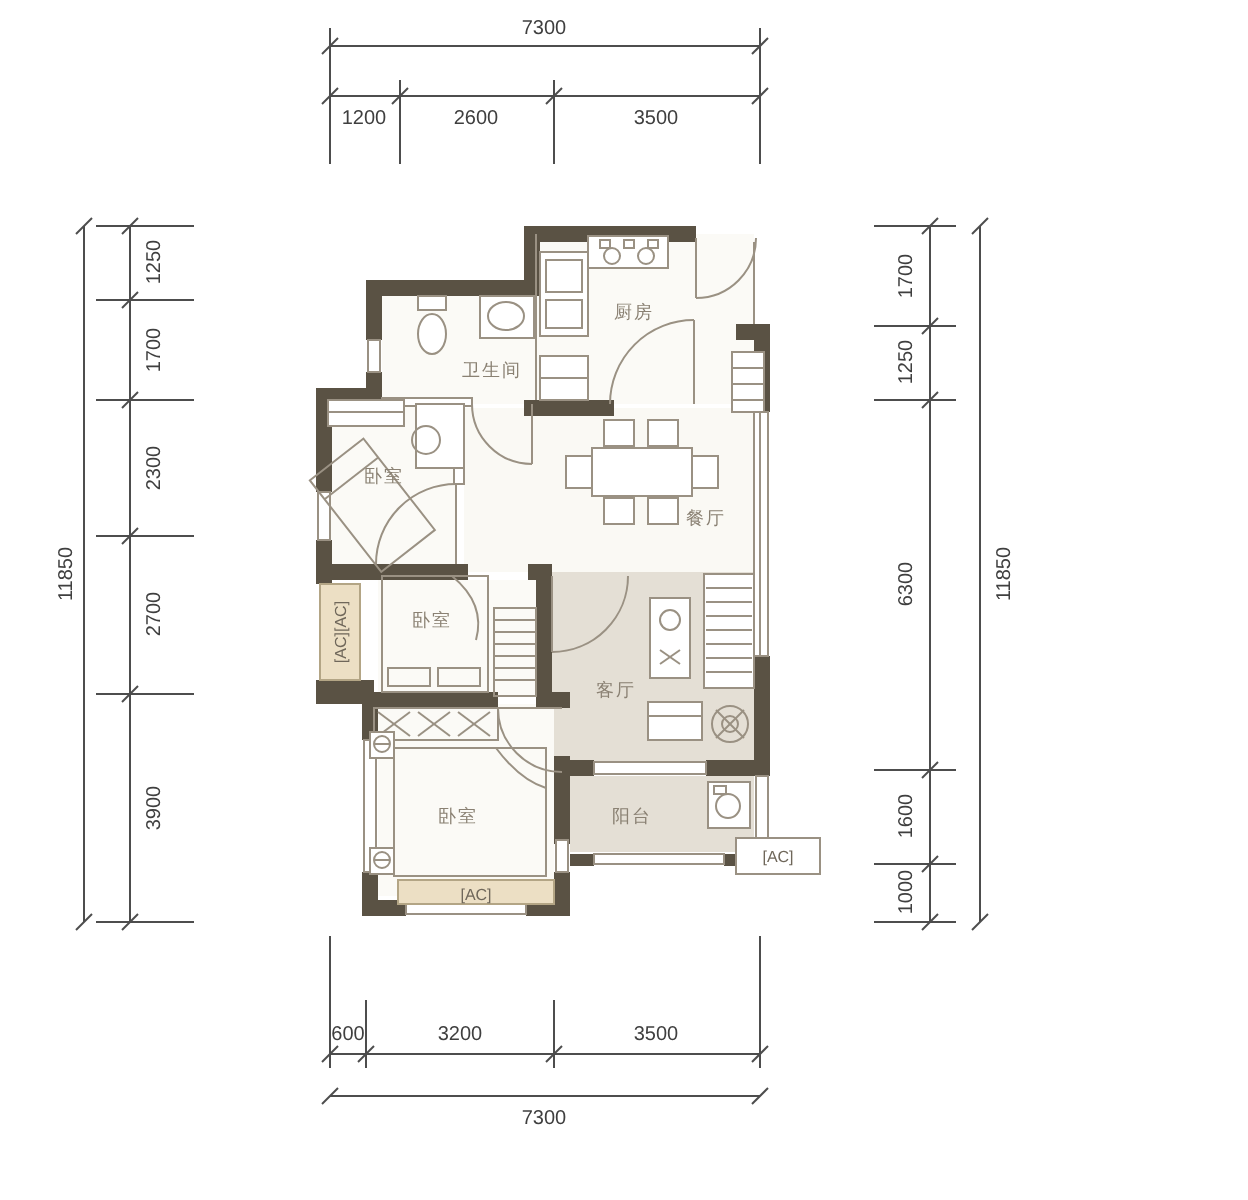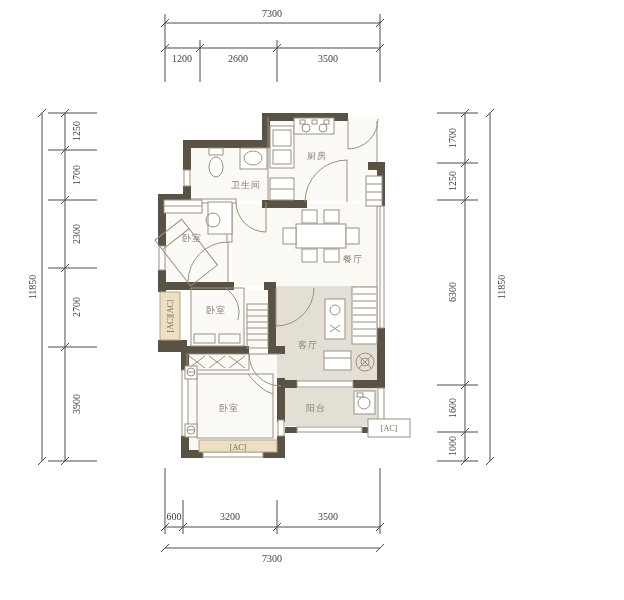--- a/index.html
+++ b/index.html
@@ -1,16 +1,16 @@
 <!DOCTYPE html>
 <html><head>
 <meta charset="utf-8">
 <style>
   html,body{margin:0;padding:0;background:#ffffff;}
-  .stage{position:relative;width:604px;height:600px;background:#fff;font-family:Liberation Serif, serif;}
+  .stage{position:relative;width:604px;height:600px;background:#fff;font-family:Liberation Sans, sans-serif;}
   svg{display:block;}
   .wall{fill:#5a5244;stroke:none;}
   .thin{stroke:#9a9183;stroke-width:1;fill:none;}
   .furn{stroke:#9a9183;stroke-width:1;fill:#ffffff;}
   .furn2{stroke:#9a9183;stroke-width:1;fill:none;}
   .floor{fill:#fbfaf6;}
   .floor2{fill:#faf9f4;}
   .shade{fill:#e4dfd5;}
   .acfill{fill:#ecdfc4;stroke:#b3a585;stroke-width:1;}
   .win{fill:#ffffff;stroke:#9a9183;stroke-width:1;}

